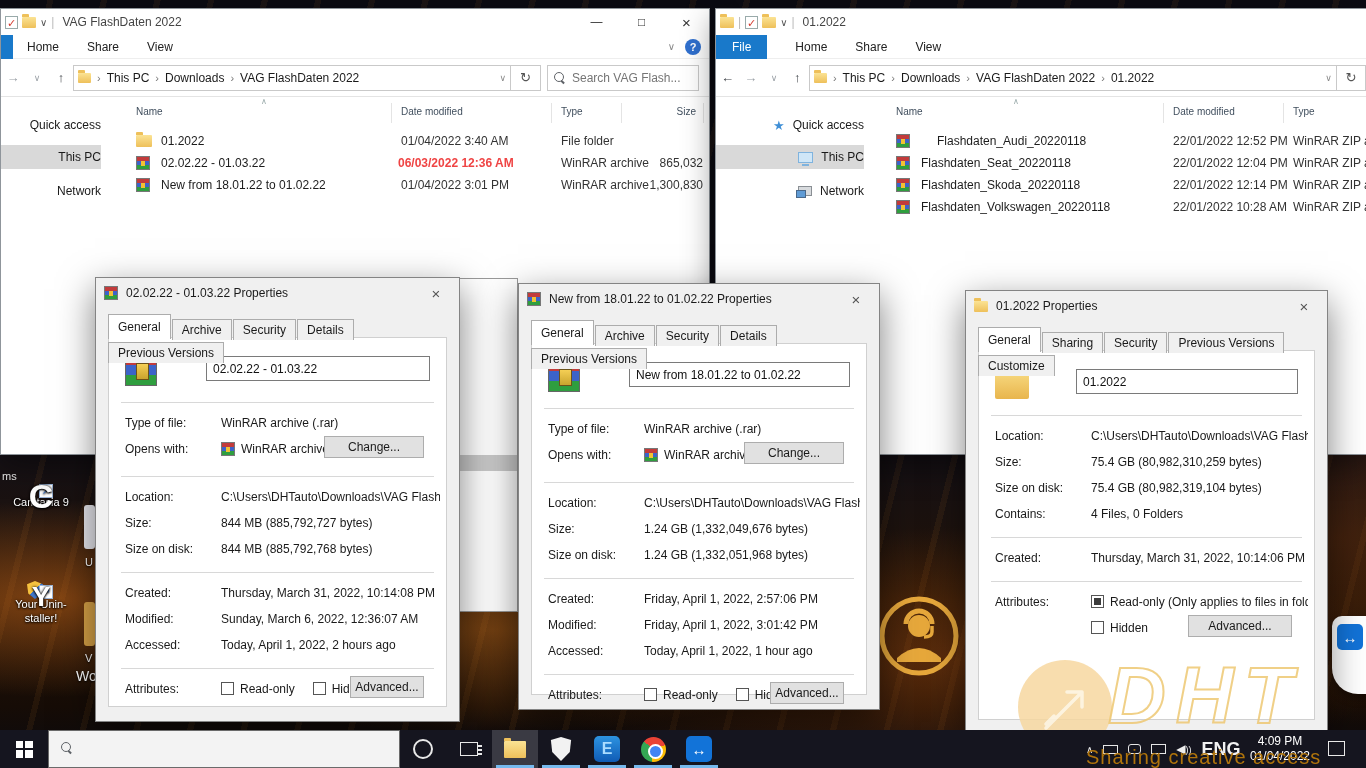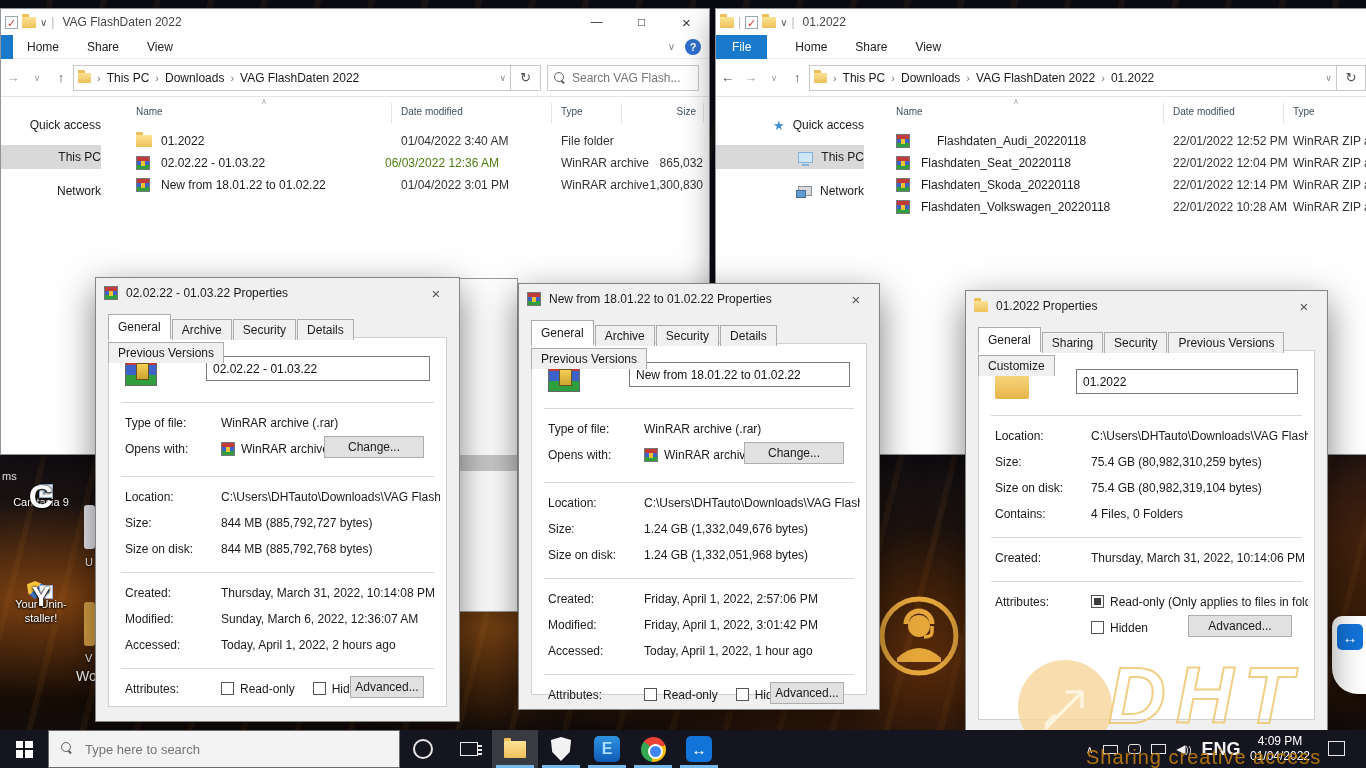--- a/index.html
+++ b/index.html
@@ -217,21 +217,21 @@
 
   <div class="frow" style="left:120px;top:122px;right:0;">
     <span class="fcell" style="left:15px;top:4px;"><span class="folder"></span></span>
     <span class="fcell" style="left:40px;">01.2022</span>
     <span class="fcell" style="left:280px;color:#333;">01/04/2022 3:40 AM</span>
     <span class="fcell" style="left:440px;color:#333;">File folder</span>
   </div>
   <div class="frow" style="left:120px;top:144px;right:0;">
     <span class="fcell" style="left:15px;top:3px;"><span class="rar"></span></span>
     <span class="fcell" style="left:40px;">02.02.22 - 01.03.22</span>
-    <span class="fcell" style="left:264px;color:#4d7c0f;">06/03/2022 12:36 AM</span>
+    <span class="fcell" style="left:277px;color:#ef4444;font-weight:bold;">06/03/2022 12:36 AM</span>
     <span class="fcell" style="left:440px;color:#333;">WinRAR archive</span>
     <span class="fcell" style="left:500px;width:82px;text-align:right;color:#333;">865,032</span>
   </div>
   <div class="frow" style="left:120px;top:166px;right:0;">
     <span class="fcell" style="left:15px;top:3px;"><span class="rar"></span></span>
     <span class="fcell" style="left:40px;">New from 18.01.22 to 01.02.22</span>
     <span class="fcell" style="left:280px;color:#333;">01/04/2022 3:01 PM</span>
     <span class="fcell" style="left:440px;color:#333;">WinRAR archive</span>
     <span class="fcell" style="left:500px;width:82px;text-align:right;color:#333;">1,300,830</span>
   </div>
@@ -522,21 +522,20 @@
   <div class="tb-start">
     <span class="winlogo">
         <span></span>
         <span></span>
         <span></span>
         <span></span>
       </span>
   </div>
   <div class="tb-search">
     <span class="mag" style="width:14px;height:14px;"></span>
-    <input placeholder="Type here to search" style="">
   </div>
   <div class="tb-ico" style="left:400px;">
       <span class="cortana"></span>
     </div>
   <div class="tb-ico" style="left:446px;">
       <span class="taskview"></span>
     </div>
   <div class="tb-ico" style="left:492px;background:rgba(255,255,255,.16);">
     <span class="folder" style="width:22px;height:17px;"></span>
       <span class="under"></span>

